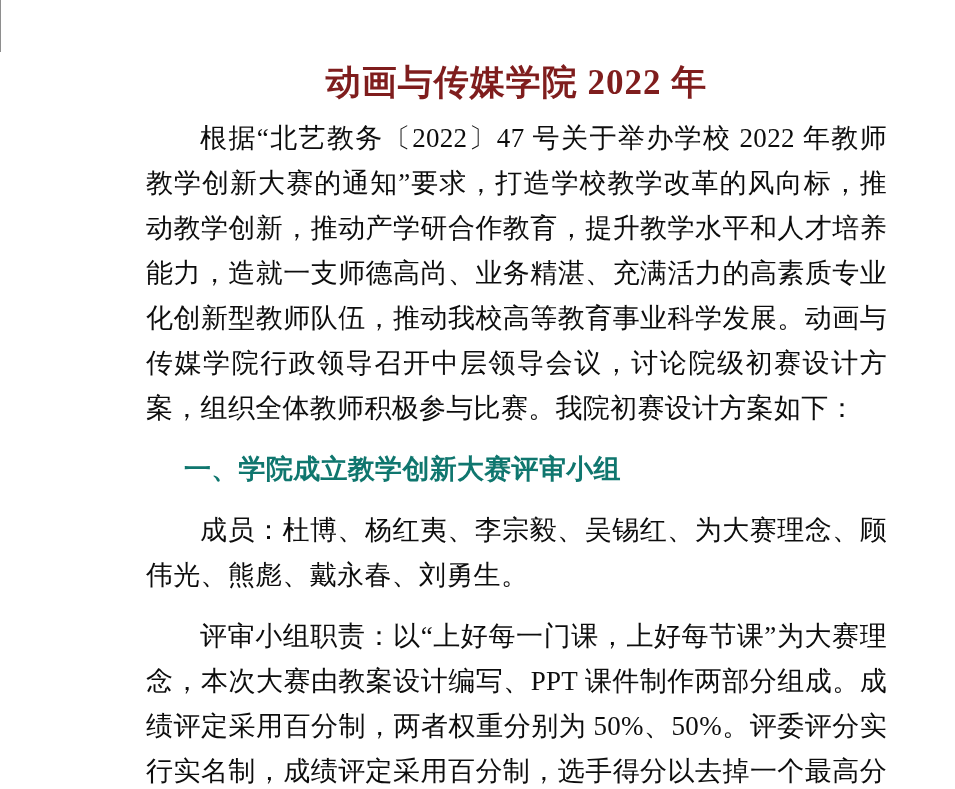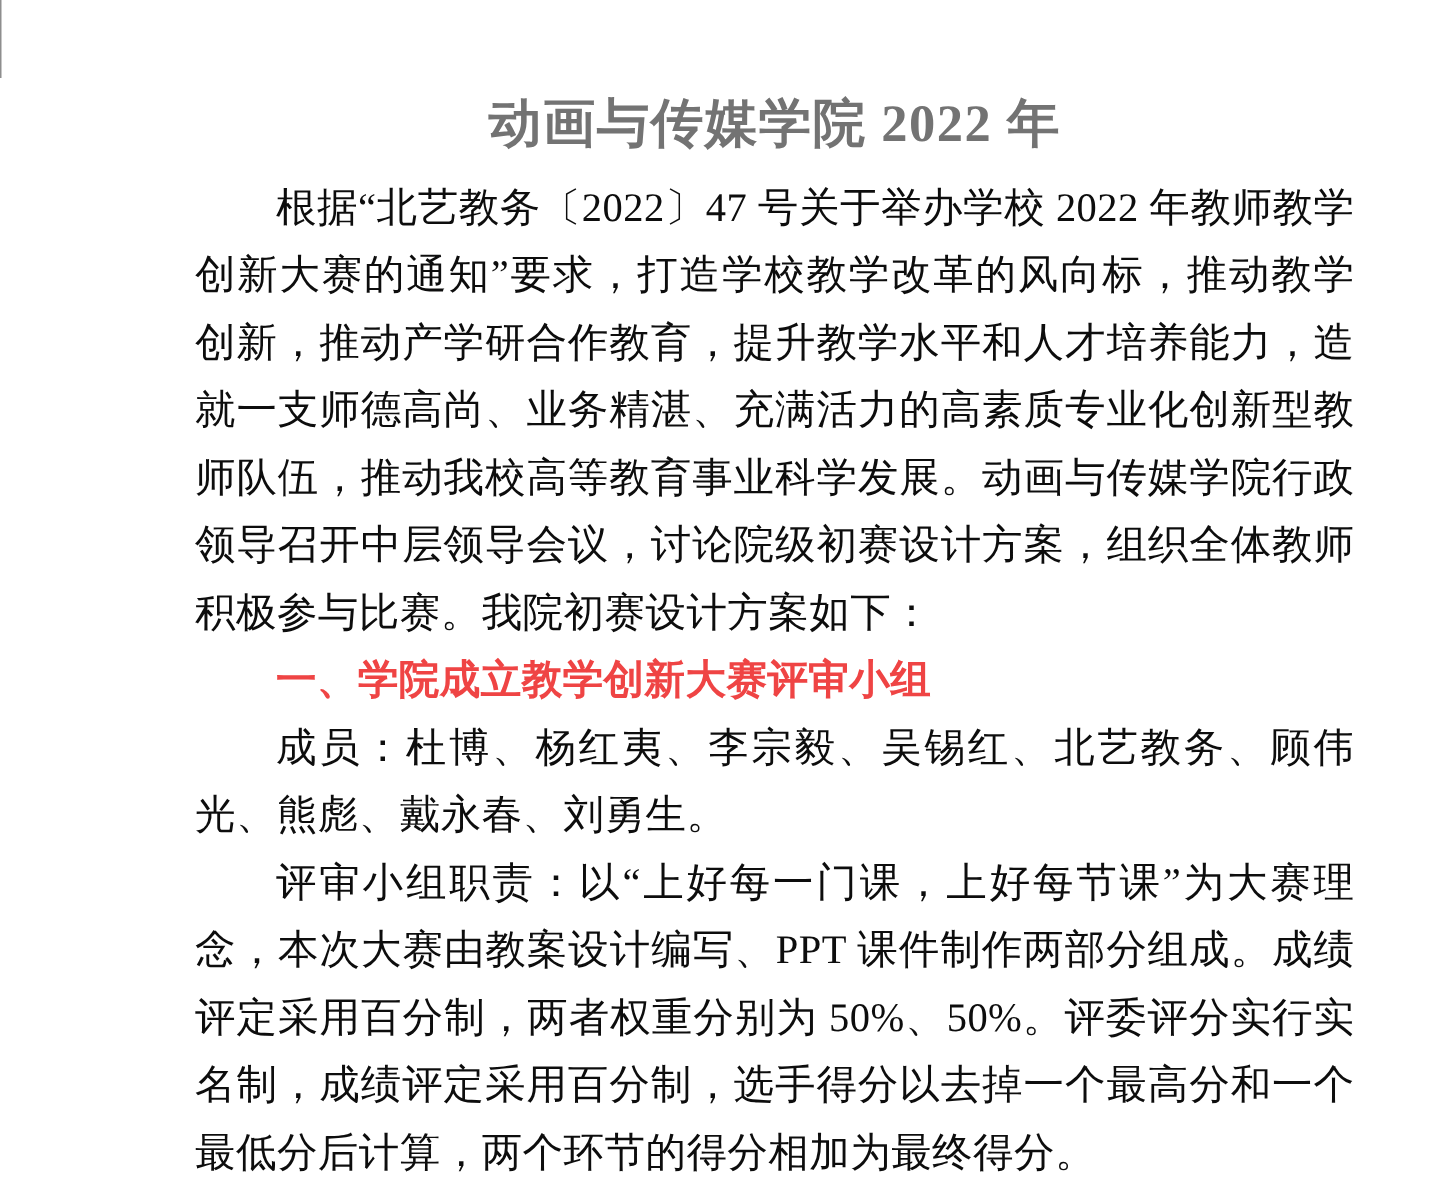--- a/index.html
+++ b/index.html
@@ -46,50 +46,50 @@
 
   .title {
     text-align: center;
     font-family: "Liberation Serif", "DejaVu Serif", serif;
     font-weight: bold;
     font-size: 35px;
     line-height: 46px;
     letter-spacing: 1px;
     margin: 0;
     padding-top: 8px;
-    color: #737373;
+    color: #7f1d1d;
   }
   .title-line {
     display: block;
     white-space: nowrap;
   }
 
   .para {
     font-size: 27px;
     line-height: 45px;
     text-align: justify;
     text-justify: inter-ideograph;
-    margin: 0;
+    margin: 16px;
     color: #0d0d0d;
     letter-spacing: 0.3px;
   }
   .para.indent {
     text-indent: 2em;
   }
   .para.first {
     margin-top: 10px;
   }
 
   .heading {
     font-size: 27px;
     line-height: 45px;
     font-weight: bold;
     text-indent: 2em;
     margin: 0;
-    color: #ef4444;
+    color: #0f766e;
     letter-spacing: 0.3px;
   }
 </style>
 </head>
 <body>
 
 <div class="page">
 
   <div class="crop-tl"></div>
   <div class="crop-tr"></div>
@@ -98,18 +98,18 @@
 
     <h1 class="title">
       <span class="title-line">动画与传媒学院 2022 年</span>
     </h1>
 
     <p class="para indent first">根据“北艺教务〔2022〕47 号关于举办学校 2022 年教师教学创新大赛的通知”要求，打造学校教学改革的风向标，推动教学创新，推动产学研合作教育，提升教学水平和人才培养能力，造就一支师德高尚、业务精湛、充满活力的高素质专业化创新型教师队伍，推动我校高等教育事业科学发展。动画与传媒学院行政领导召开中层领导会议，讨论院级初赛设计方案，组织全体教师积极参与比赛。我院初赛设计方案如下：</p>
 
     <p class="heading">一、学院成立教学创新大赛评审小组</p>
 
 
-    <p class="para indent">成员：杜博、杨红夷、李宗毅、吴锡红、北艺教务、顾伟光、熊彪、戴永春、刘勇生。</p>
+    <p class="para indent">成员：杜博、杨红夷、李宗毅、吴锡红、为大赛理念、顾伟光、熊彪、戴永春、刘勇生。</p>
 
     <p class="para indent">评审小组职责：以“上好每一门课，上好每节课”为大赛理念，本次大赛由教案设计编写、PPT 课件制作两部分组成。成绩评定采用百分制，两者权重分别为 50%、50%。评委评分实行实名制，成绩评定采用百分制，选手得分以去掉一个最高分和一个最低分后计算，两个环节的得分相加为最终得分。</p>
 
   </div>
 </div>
 
 </body></html>

